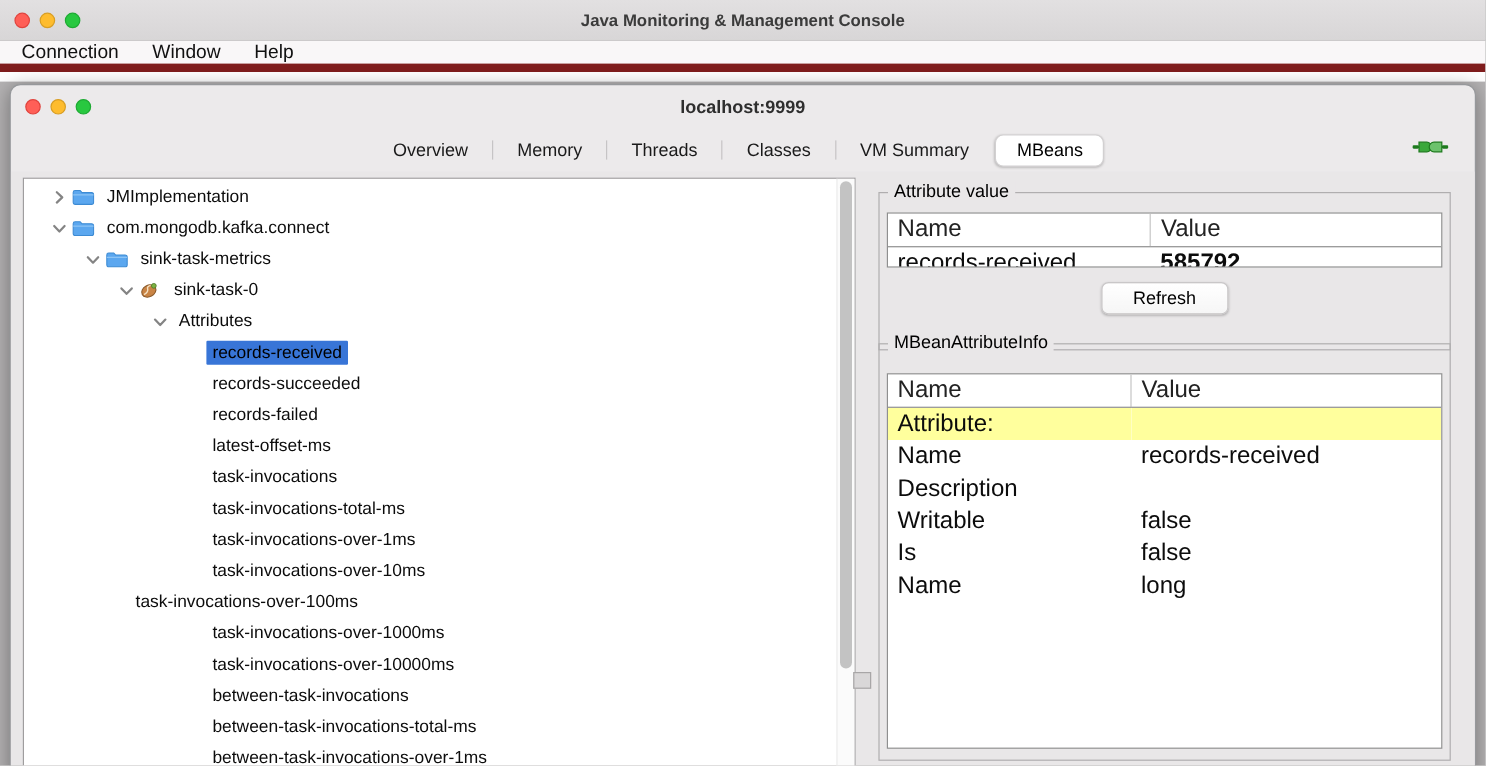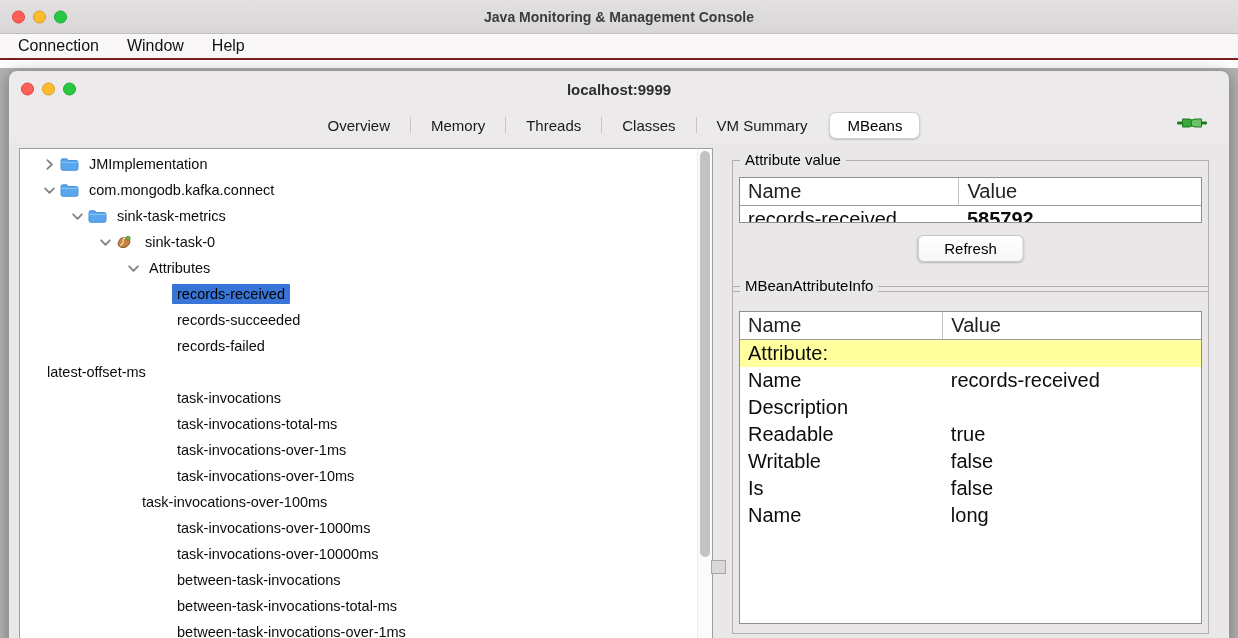--- a/index.html
+++ b/index.html
@@ -14,21 +14,21 @@
     position:relative; height:34px; background:linear-gradient(#e2e0e1,#d8d6d7);
     border-bottom:1px solid #c0bebf; display:flex; align-items:center; justify-content:center;
   }
   .traffic { position:absolute; left:12px; top:50%; transform:translateY(-50%); display:flex; gap:8px; }
   .tl { width:13px; height:13px; border-radius:50%; }
   .tl.red    { background:#ff5f57; border:1px solid #e0443e; }
   .tl.yellow { background:#febc2e; border:1px solid #d89e24; }
   .tl.green  { background:#28c840; border:1px solid #1eaa33; }
   .outer-title { font-size:14px; font-weight:700; color:#3b3b3b; }
   .menubar {
-    height:26px; background:#f9f7f8; border-bottom:2px solid #7f1d1d;
+    height:26px; background:#f9f7f8; border-bottom:7px solid #7f1d1d;
     display:flex; align-items:center; padding-left:4px; font-size:16px; color:#111;
   }
   .menu-item { padding:0 14px; cursor:default; }
   
   .desktop { position:absolute; left:0; right:0; top:68px; bottom:0; background:#b4b2b3; }
   
   .inner-window {
     position:absolute; left:8px; right:8px; top:2px; bottom:-12px;
     background:#eceaeb; border:1px solid #96989b; border-radius:9px 9px 0 0;
     box-shadow:0 3px 16px rgba(0,0,0,.35); overflow:hidden;
@@ -220,41 +220,41 @@
                 <span class="tree-label selected">records-received</span>
               </div>
               <div class="tree-row" style="padding-left: 130px;">
                 <span class="expander"></span>
                 <span class="tree-label">records-succeeded</span>
               </div>
               <div class="tree-row" style="padding-left: 130px;">
                 <span class="expander"></span>
                 <span class="tree-label">records-failed</span>
               </div>
-              <div class="tree-row" style="">
+              <div class="tree-row" style="padding-left: 130px;">
                 <span class="expander"></span>
                 <span class="tree-label">latest-offset-ms</span>
               </div>
               <div class="tree-row" style="padding-left: 130px;">
                 <span class="expander"></span>
                 <span class="tree-label">task-invocations</span>
               </div>
               <div class="tree-row" style="padding-left: 130px;">
                 <span class="expander"></span>
                 <span class="tree-label">task-invocations-total-ms</span>
               </div>
               <div class="tree-row" style="padding-left: 130px;">
                 <span class="expander"></span>
                 <span class="tree-label">task-invocations-over-1ms</span>
               </div>
               <div class="tree-row" style="padding-left: 130px;">
                 <span class="expander"></span>
                 <span class="tree-label">task-invocations-over-10ms</span>
               </div>
-              <div class="tree-row" style="padding-left: 95px;">
+              <div class="tree-row" style="padding-left: 66px;">
                 <span class="expander"></span>
                 <span class="tree-label">task-invocations-over-100ms</span>
               </div>
               <div class="tree-row" style="padding-left: 130px;">
                 <span class="expander"></span>
                 <span class="tree-label">task-invocations-over-1000ms</span>
               </div>
               <div class="tree-row" style="padding-left: 130px; align-items: center;">
                 <span class="expander"></span>
                 <span class="tree-label">task-invocations-over-10000ms</span>
@@ -329,24 +329,20 @@
                     </tr>
                     <tr>
                       <td>Name</td>
                       <td>records-received</td>
                     </tr>
                     <tr>
                       <td>Description</td>
                       <td></td>
                     </tr>
                     <tr>
-                      <td>Readable</td>
-                      <td>true</td>
-                    </tr>
-                    <tr>
                       <td>Writable</td>
                       <td>false</td>
                     </tr>
                     <tr>
                       <td>Is</td>
                       <td>false</td>
                     </tr>
                     <tr>
                       <td>Name</td>
                       <td>long</td>

